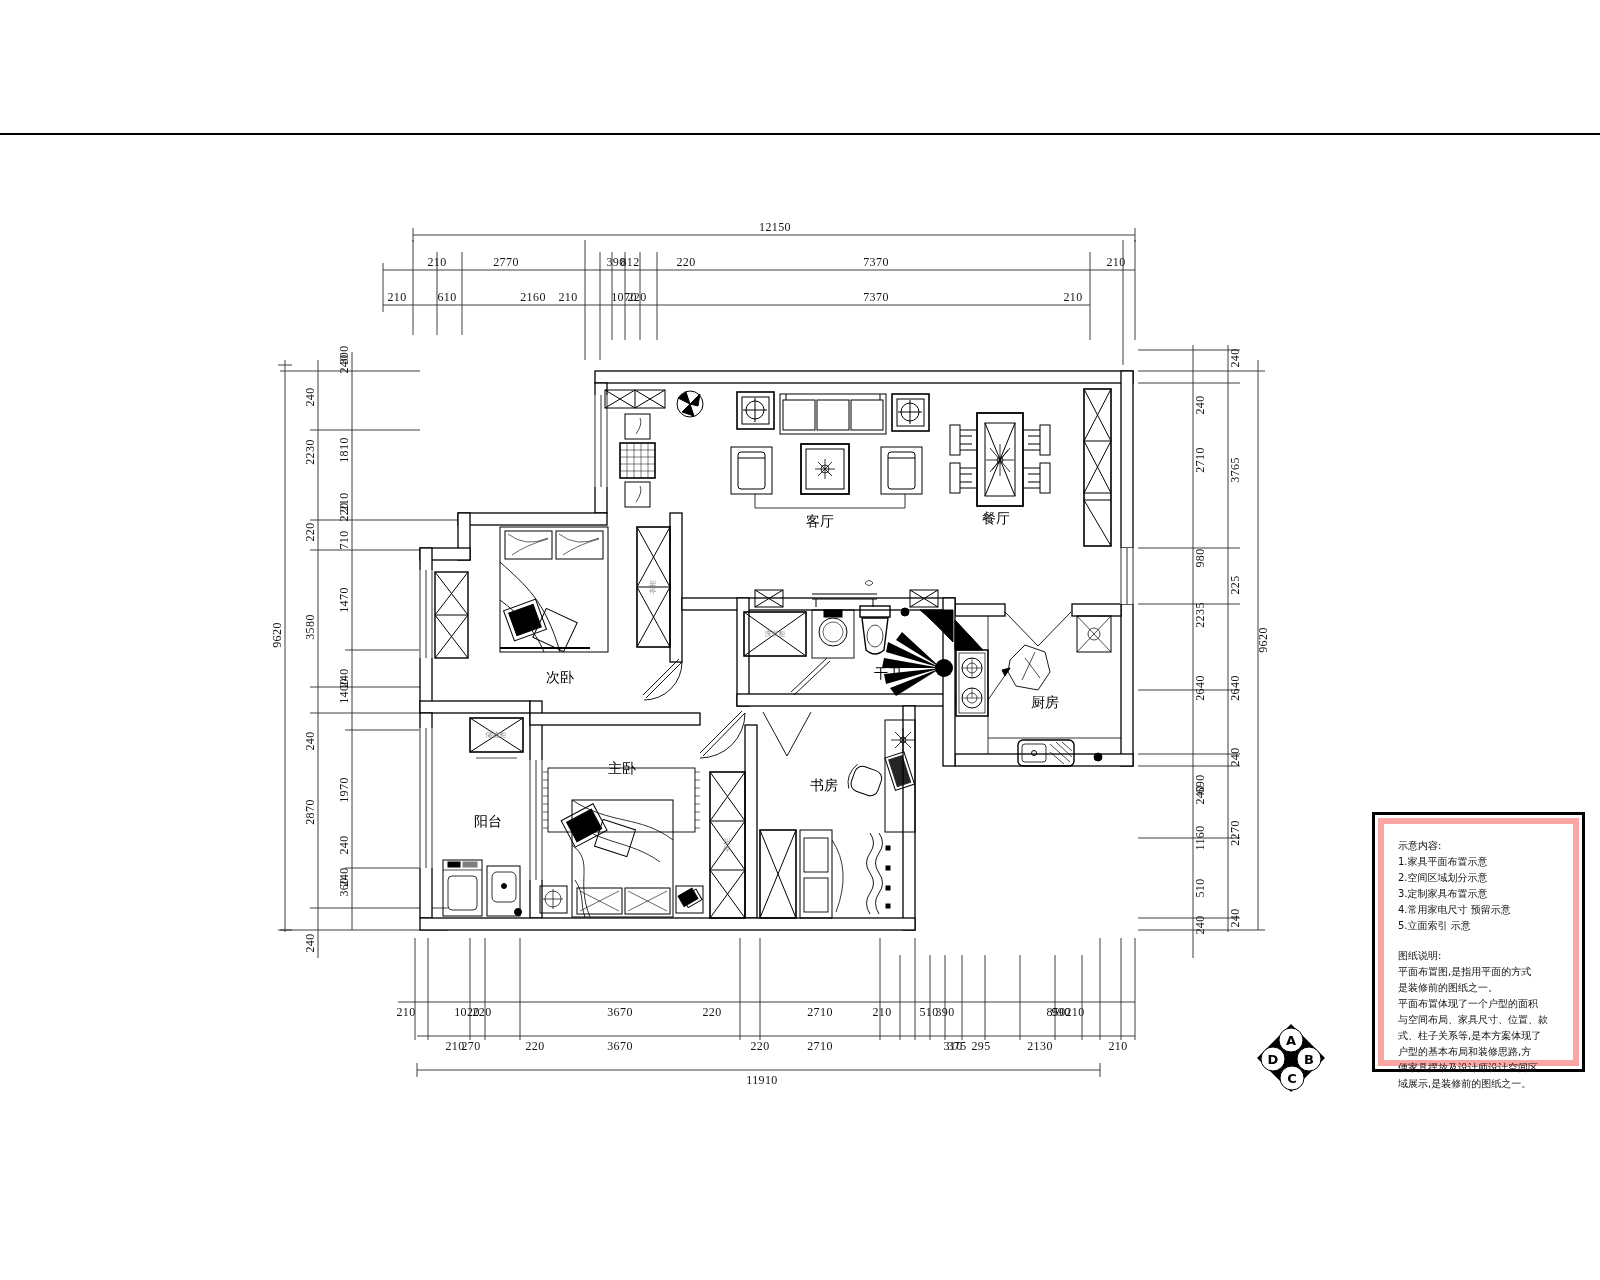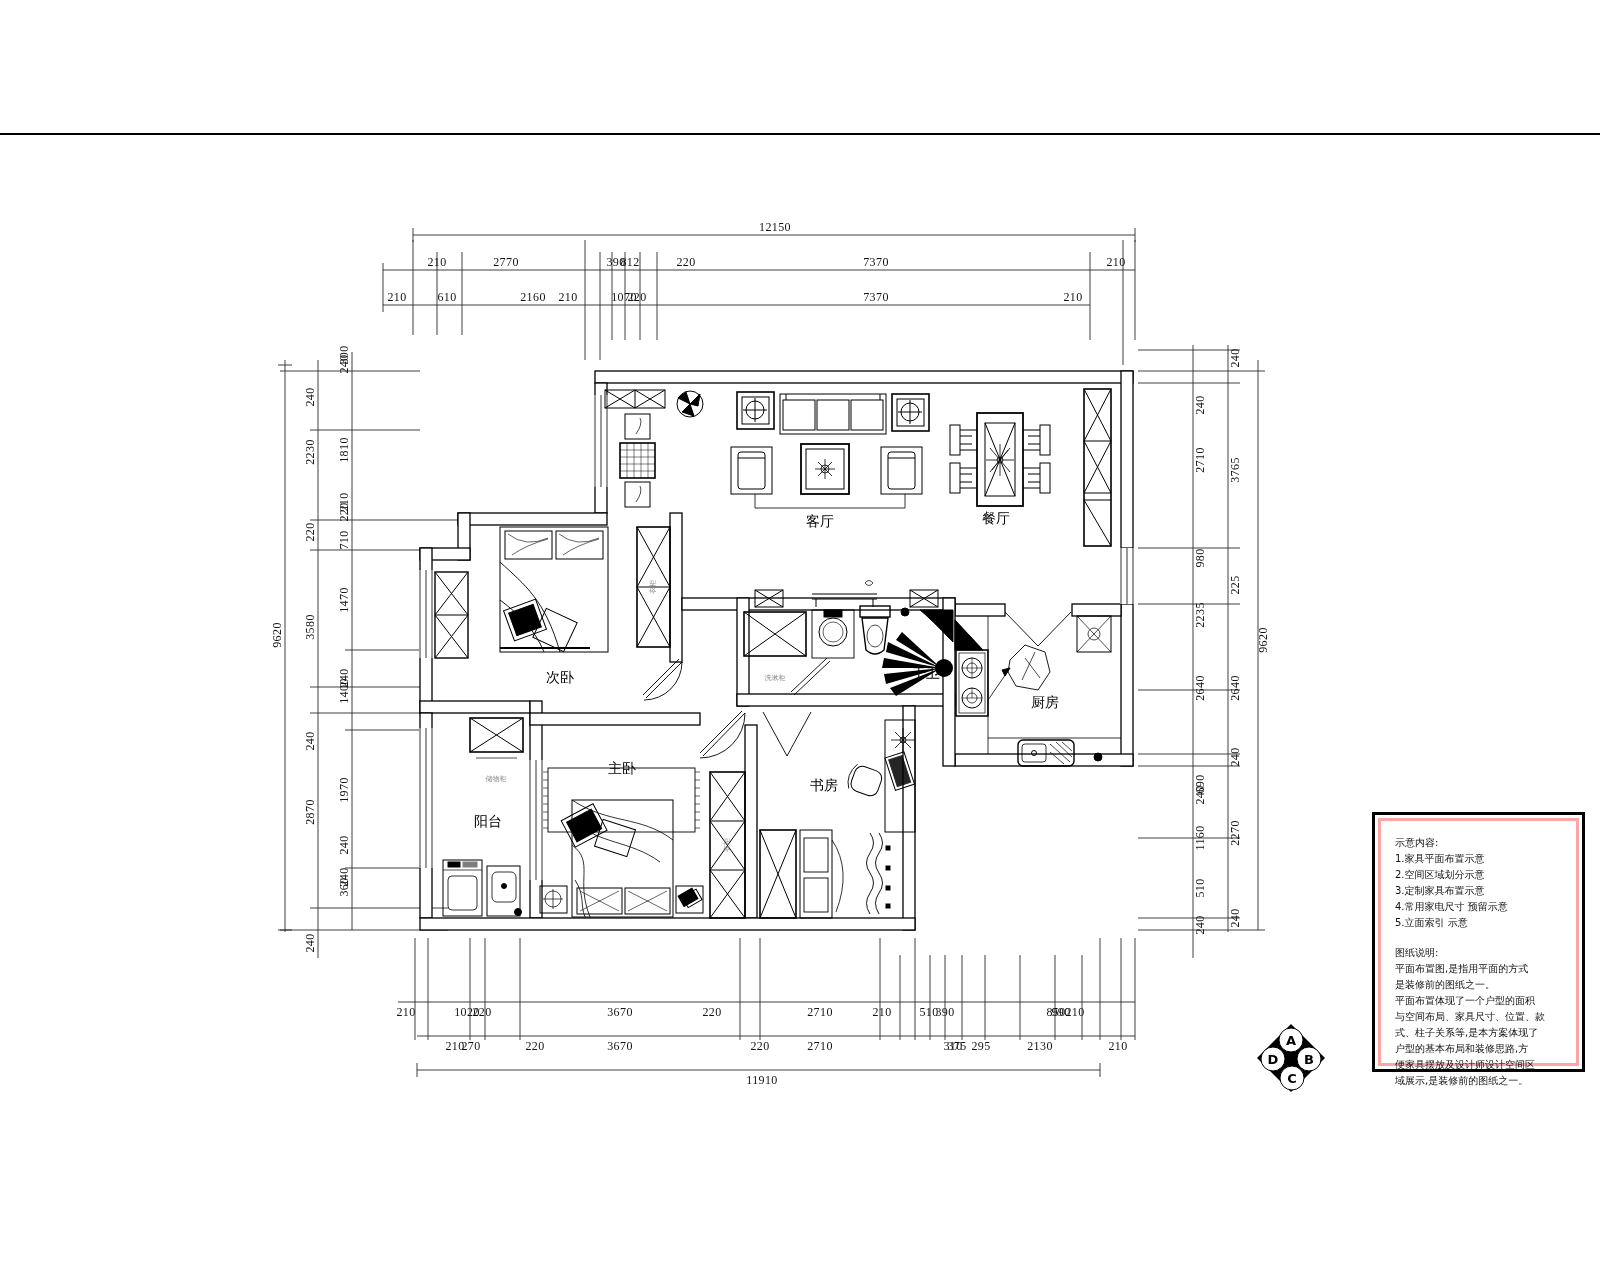--- a/index.html
+++ b/index.html
@@ -3,24 +3,24 @@
 <meta charset="utf-8">
 <style>
   html,body{margin:0;padding:0;background:#fff;}
   #sheet{position:relative;width:1600px;height:1280px;background:#fff;overflow:hidden;
          font-family:"DejaVu Sans",sans-serif;}
   svg{position:absolute;left:0;top:0;}
   .dt,.dv{position:absolute;transform:translate(-50%,-50%);font-family:"Liberation Serif",serif;
           font-size:12px;color:#141414;white-space:nowrap;letter-spacing:.4px;}
   .dv{transform:translate(-50%,-50%) rotate(-90deg);}
   .rm{position:absolute;transform:translate(-50%,-50%);font-size:14px;color:#000;white-space:nowrap;}
-  .fl{position:absolute;transform:translate(-50%,-50%);font-size:7px;color:#8a8a8a;white-space:nowrap;margin-top:44px;}
+  .fl{position:absolute;transform:translate(-50%,-50%);font-size:7px;color:#8a8a8a;white-space:nowrap;}
   .flv{position:absolute;transform:translate(-50%,-50%) rotate(-90deg);font-size:7px;color:#8a8a8a;white-space:nowrap;}
   .np{position:absolute;left:1372px;top:812px;width:213px;height:260px;border:3px solid #000;box-sizing:border-box;}
-  .npi{position:absolute;left:3px;top:3px;right:3px;bottom:3px;border:3px solid #fca5a5;
+  .npi{position:absolute;left:3px;top:3px;right:3px;bottom:3px;border:6px solid #fca5a5;
        padding:14px 10px 17px 14px;font-size:10px;line-height:16px;color:#101010;box-sizing:border-box;}
   .npi div{white-space:nowrap;overflow:hidden;}
   .gap{height:14px;}
   .sym{position:absolute;transform:translate(-50%,-50%);font-size:13px;font-weight:bold;color:#000;}
 </style>
 </head>
 <body>
 
 <div id="sheet">
 
@@ -571,21 +571,21 @@
 <span class="dv" style="left:1235px;top:585px">225</span>
 <span class="dv" style="left:1235px;top:688px">2640</span>
 <span class="dv" style="left:1235px;top:757px">240</span>
 <span class="dv" style="left:1235px;top:833px">2270</span>
 <span class="dv" style="left:1235px;top:918px">240</span>
 <span class="dv" style="left:1263px;top:640px">9620</span>
 
 <span class="rm" style="left:820px;top:522px">客厅</span>
 <span class="rm" style="left:996px;top:519px">餐厅</span>
 <span class="rm" style="left:560px;top:678px">次卧</span>
-<span class="rm" style="left:926px;top:674px">干卫</span>
+<span class="rm" style="left:888px;top:674px">干卫</span>
 <span class="rm" style="left:1045px;top:703px">厨房</span>
 <span class="rm" style="left:622px;top:769px">主卧</span>
 <span class="rm" style="left:488px;top:822px">阳台</span>
 <span class="rm" style="left:824px;top:786px">书房</span>
 
 <span class="fl" style="left:775px;top:634px">洗漱柜</span>
 <span class="fl" style="left:496px;top:735px">储物柜</span>
 <span class="flv" style="left:653px;top:587px">衣柜</span>
 <span class="flv" style="left:727px;top:845px">衣柜</span>
 

